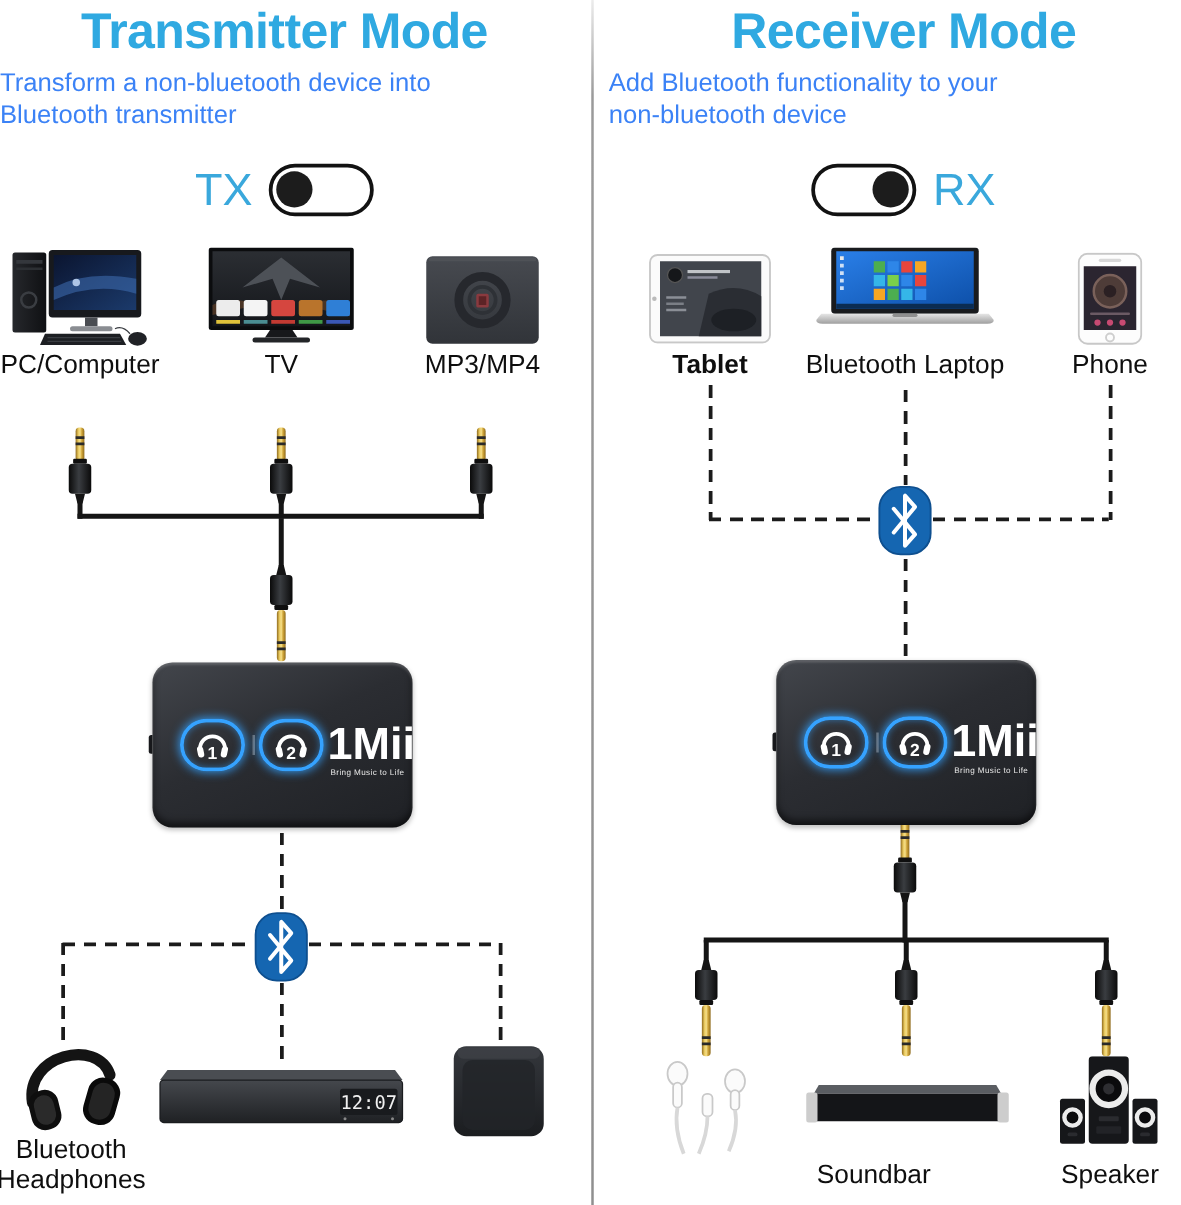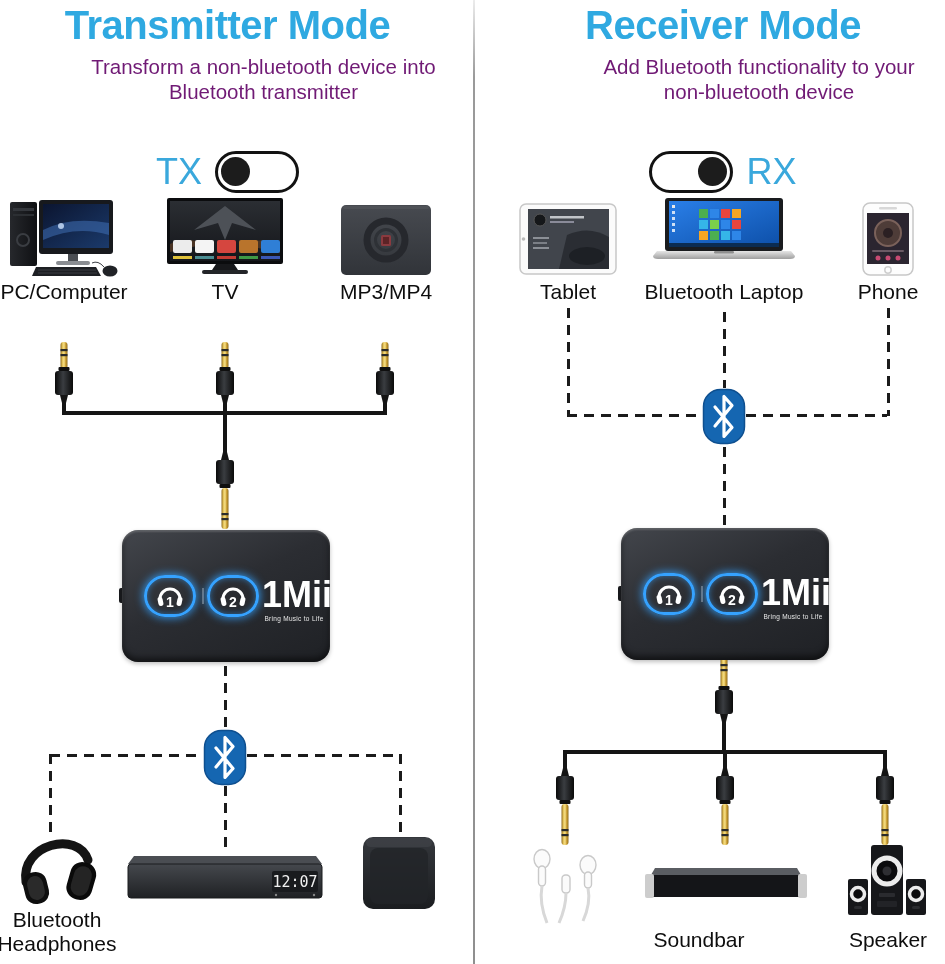--- a/index.html
+++ b/index.html
@@ -1,24 +1,24 @@
 <!DOCTYPE html>
 <html style="--heading: #2fa9e1; --toggle_label: #3aa8dc; --bluetooth_badge: #1566b1; --device_glow: #35a2ff;"><head>
 <meta charset="utf-8">
 <style>
   html,body{margin:0;padding:0;background:#fff;}
   .canvas{position:relative;width:945px;height:964px;background:#fff;overflow:hidden;
           font-family:"Liberation Sans",sans-serif;color:#111;}
   .abs{position:absolute;}
   .title{font-size:40px;font-weight:800;letter-spacing:-.5px;text-align:center;
          color:var(--heading,#2fa9e1);line-height:1.05;}
-  .sub{font-size:20.5px;text-align:center;color:#701a75;line-height:1.2;padding-left:36px;}
+  .sub{font-size:20.5px;text-align:left;color:#3b82f6;line-height:1.2;}
   .devlabel{font-size:21px;text-align:center;line-height:1.12;color:#0e0e0e;}
   .divider{width:2px;background:linear-gradient(to bottom,#ececec,#9a9a9a 8%,#8f8f8f);}
-  .toggle-row{display:flex;align-items:center;justify-content:center;gap:13px;margin-top:20px;}
+  .toggle-row{display:flex;align-items:center;justify-content:center;gap:13px;}
   .tlabel{font-size:36px;font-weight:500;color:var(--toggle_label,#3aa8dc);}
   .pill{width:84px;height:42px;border:3.5px solid #121212;border-radius:23px;background:#fff;
         position:relative;box-sizing:border-box;}
   .knob{position:absolute;top:3px;width:29px;height:29px;border-radius:50%;background:#1c1c1c;}
   .knob.l{left:3px}.knob.r{right:3px}
   .dash-v{width:3px;background-image:repeating-linear-gradient(to bottom,#1b1b1b 0 10px,transparent 10px 17px);}
   .dash-h{height:3px;background-image:repeating-linear-gradient(to right,#1b1b1b 0 10px,transparent 10px 17px);}
   .cable-v{width:4px;background:#151515;}
   .cable-h{height:4px;background:#151515;}
   .bt-device{width:208px;height:132px;border-radius:16px;position:absolute;
@@ -306,21 +306,21 @@
     <rect x="5" y="11" width="42" height="51" fill="#2b2530"></rect>
     <circle cx="26" cy="31" r="13" fill="#4e3c38" stroke="#7a615a" stroke-width="2"></circle>
     <circle cx="26" cy="31" r="5" fill="#2b2023"></circle>
     <rect x="10" y="48" width="32" height="2" rx="1" fill="#6b5a64"></rect>
     <circle cx="16" cy="56" r="2.5" fill="#c84a72"></circle>
       <circle cx="26" cy="56" r="2.5" fill="#c84a72"></circle>
       <circle cx="36" cy="56" r="2.5" fill="#c84a72"></circle>
     <circle cx="26" cy="68" r="3.2" fill="none" stroke="#cfcfcf" stroke-width="1.5"></circle>
   </svg>
 
-  <div class="abs devlabel" style="left:498px;top:280px;width:140px;">Tablet</div>
+  <div class="abs devlabel" style="left:498px;top:280px;width:140px;font-weight:bold;">Tablet</div>
   <div class="abs devlabel" style="left:644px;top:280px;width:160px;">Bluetooth Laptop</div>
   <div class="abs devlabel" style="left:818px;top:280px;width:140px;">Phone</div>
 
   <div class="abs dash-v" style="left:566.5px;top:308px;height:108px;"></div>
   <div class="abs dash-v" style="left:722.5px;top:312px;height:76px;"></div>
   <div class="abs dash-v" style="left:886.5px;top:308px;height:108px;"></div>
   <div class="abs dash-h" style="left:567px;top:414px;width:133px;"></div>
   <div class="abs dash-h" style="left:746px;top:414px;width:141px;"></div>
   <svg class="abs" style="left:702px;top:388px;" width="44" height="57" viewBox="0 0 44 57">
     <rect x="1.5" y="1.5" width="41" height="54" rx="17" style="fill:var(--bluetooth_badge,#1566b1)" stroke="#0e4f8f" stroke-width="1.5"></rect>

